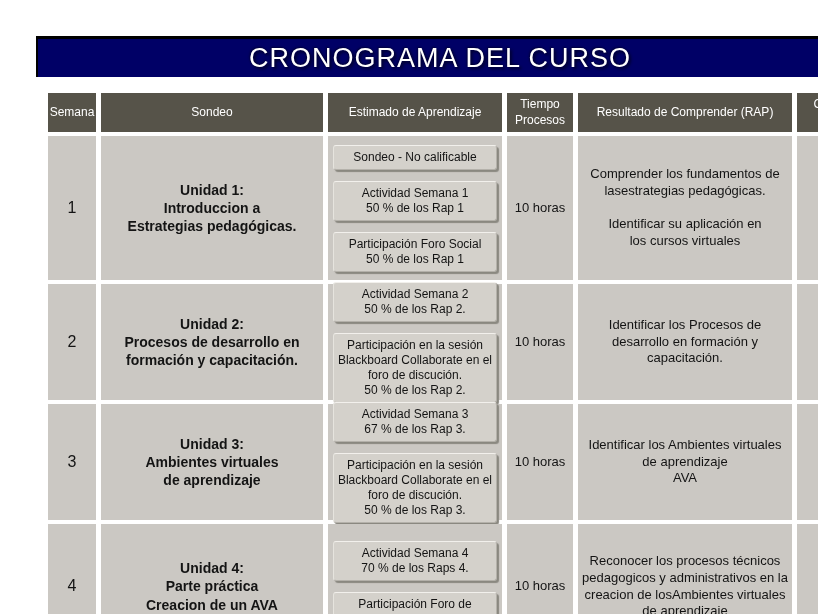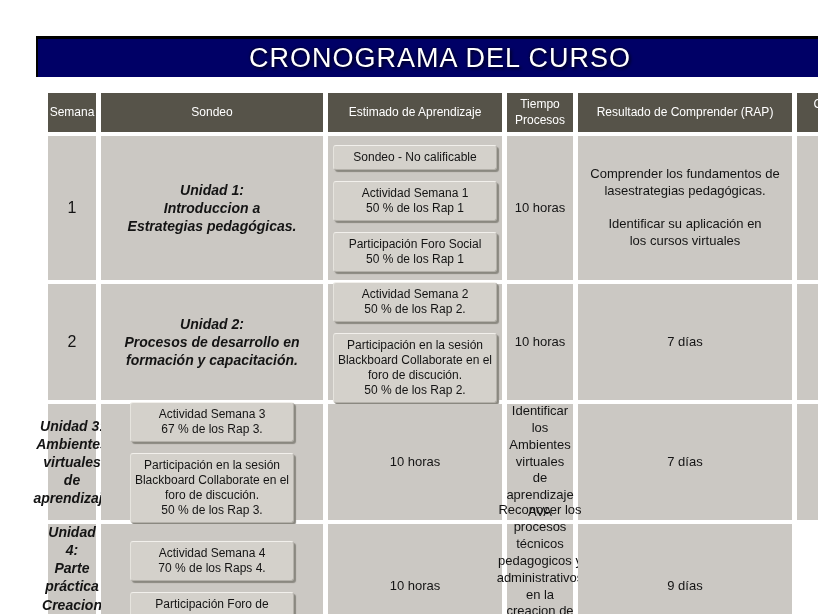--- a/index.html
+++ b/index.html
@@ -59,21 +59,21 @@
     font-size: 13px;
     display: flex;
     align-items: center;
     justify-content: center;
     text-align: center;
     white-space: pre-line;
     line-height: 1.3;
     padding: 2px;
   }
   .td.semana { font-size: 16px; }
-  .td.unidad { font-weight: bold; font-style: italic; font-size: 14px; }
+  .td.unidad { font-weight: bold; font-size: 14px; }
 
   .evid {
     flex-direction: column;
     gap: 11px;
     padding: 6px 4px;
   }
   .btn {
     display: block;
     width: 164px;
     background: #d4d1cb;
@@ -147,20 +147,23 @@
 formación y capacitación.</div>
     <div class="td evid">
       <button class="btn">Actividad Semana 2
 50 % de los Rap 2.</button>
       <button class="btn">Participación en la sesión
 Blackboard Collaborate en el
 foro de discución.
 50 % de los Rap 2.</button>
     </div>
     <div class="td">10 horas</div>
+    <div class="td">Identificar los Procesos de
+desarrollo en formación y
+capacitación.</div>
     <div class="td">7 días</div>
 
     <div class="td semana">3</div>
     <div class="td unidad">Unidad 3:
 Ambientes virtuales
 de aprendizaje</div>
     <div class="td evid">
       <button class="btn">Actividad Semana 3
 67 % de los Rap 3.</button>
       <button class="btn">Participación en la sesión

